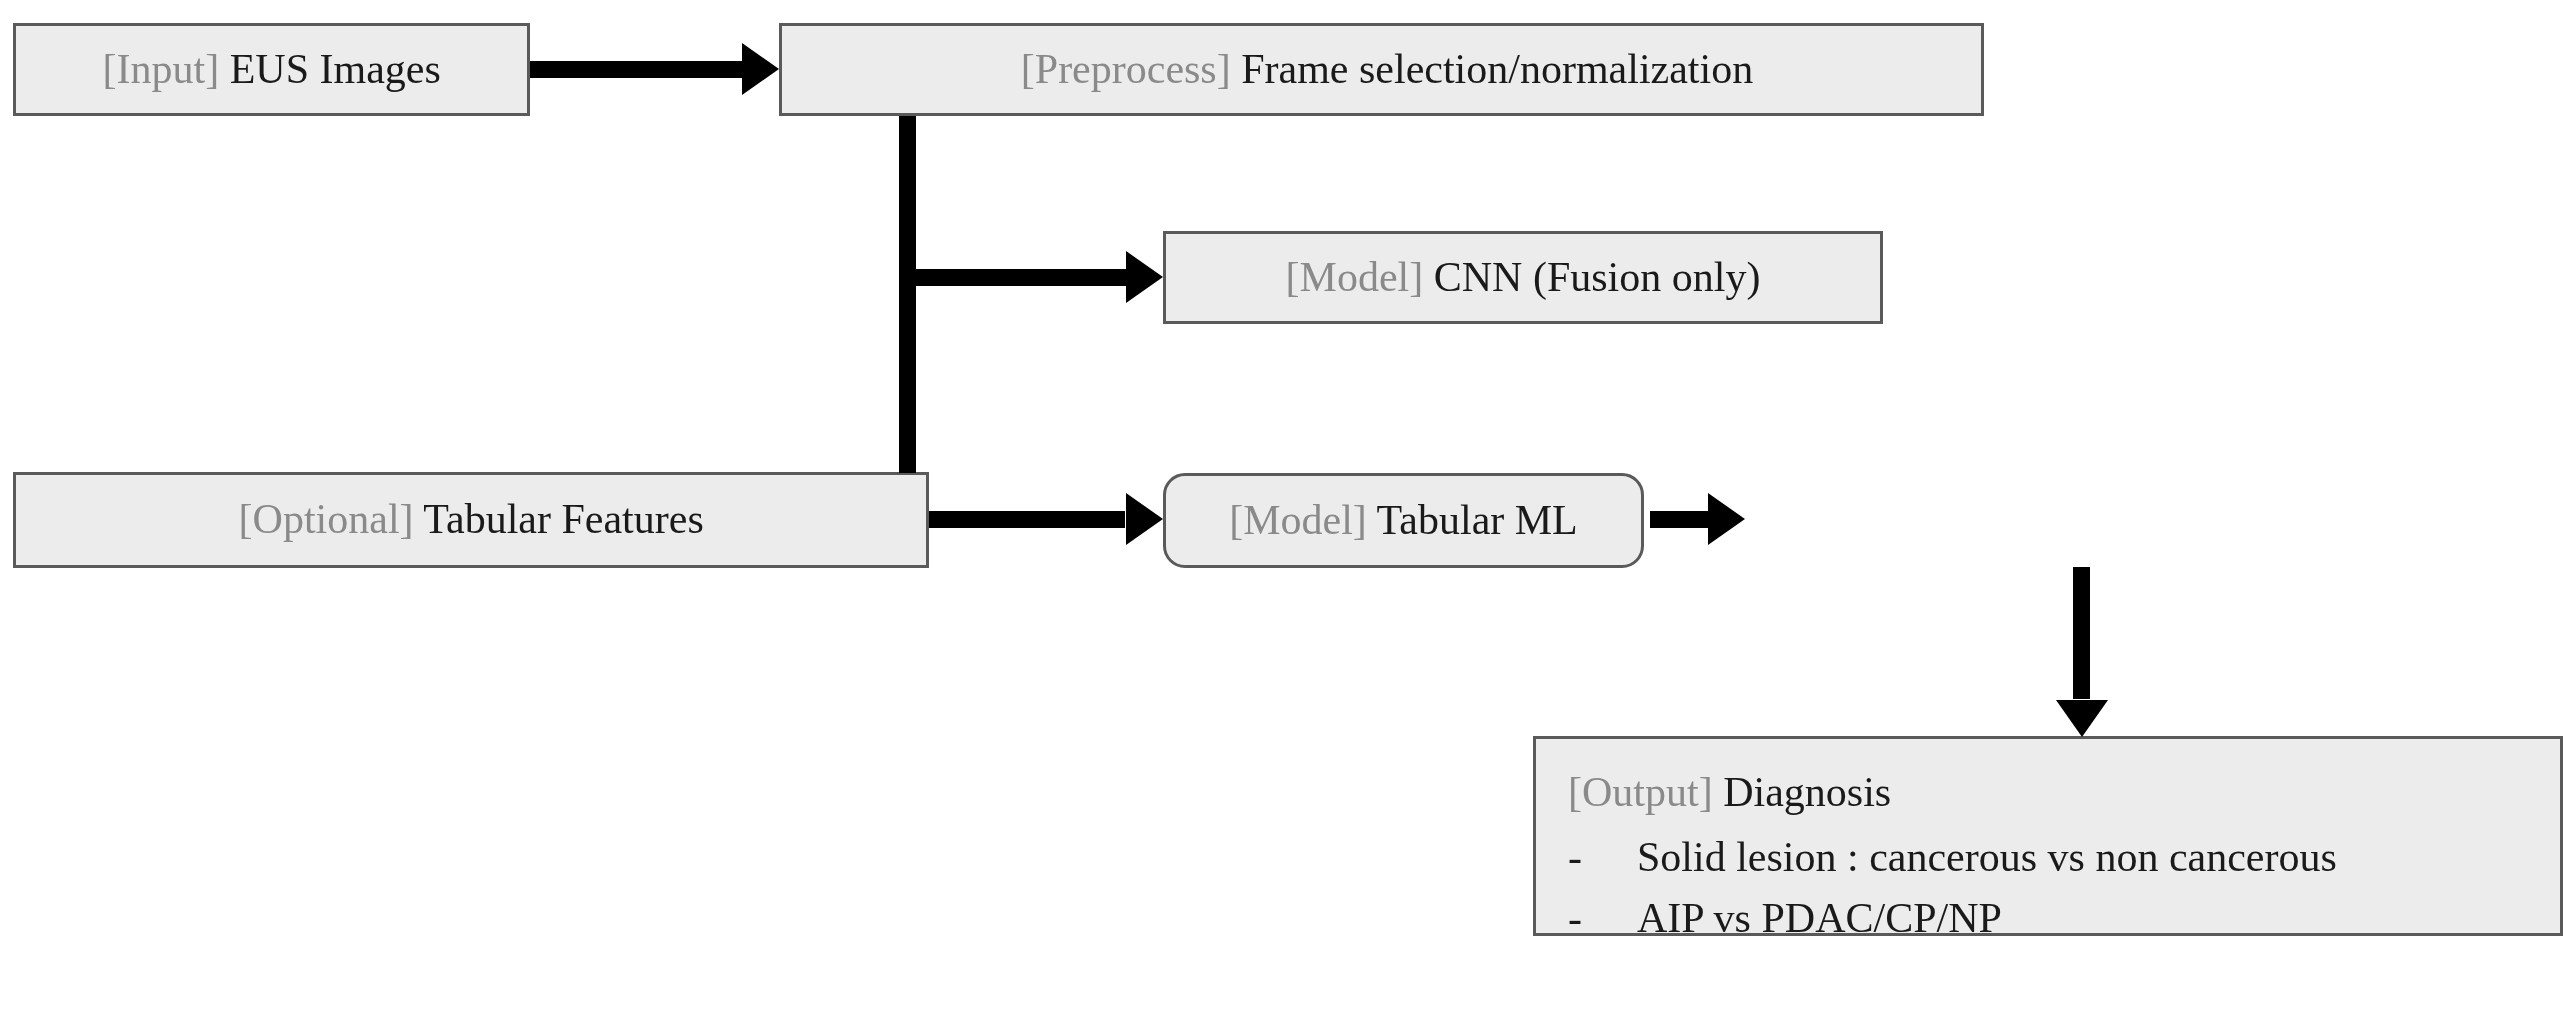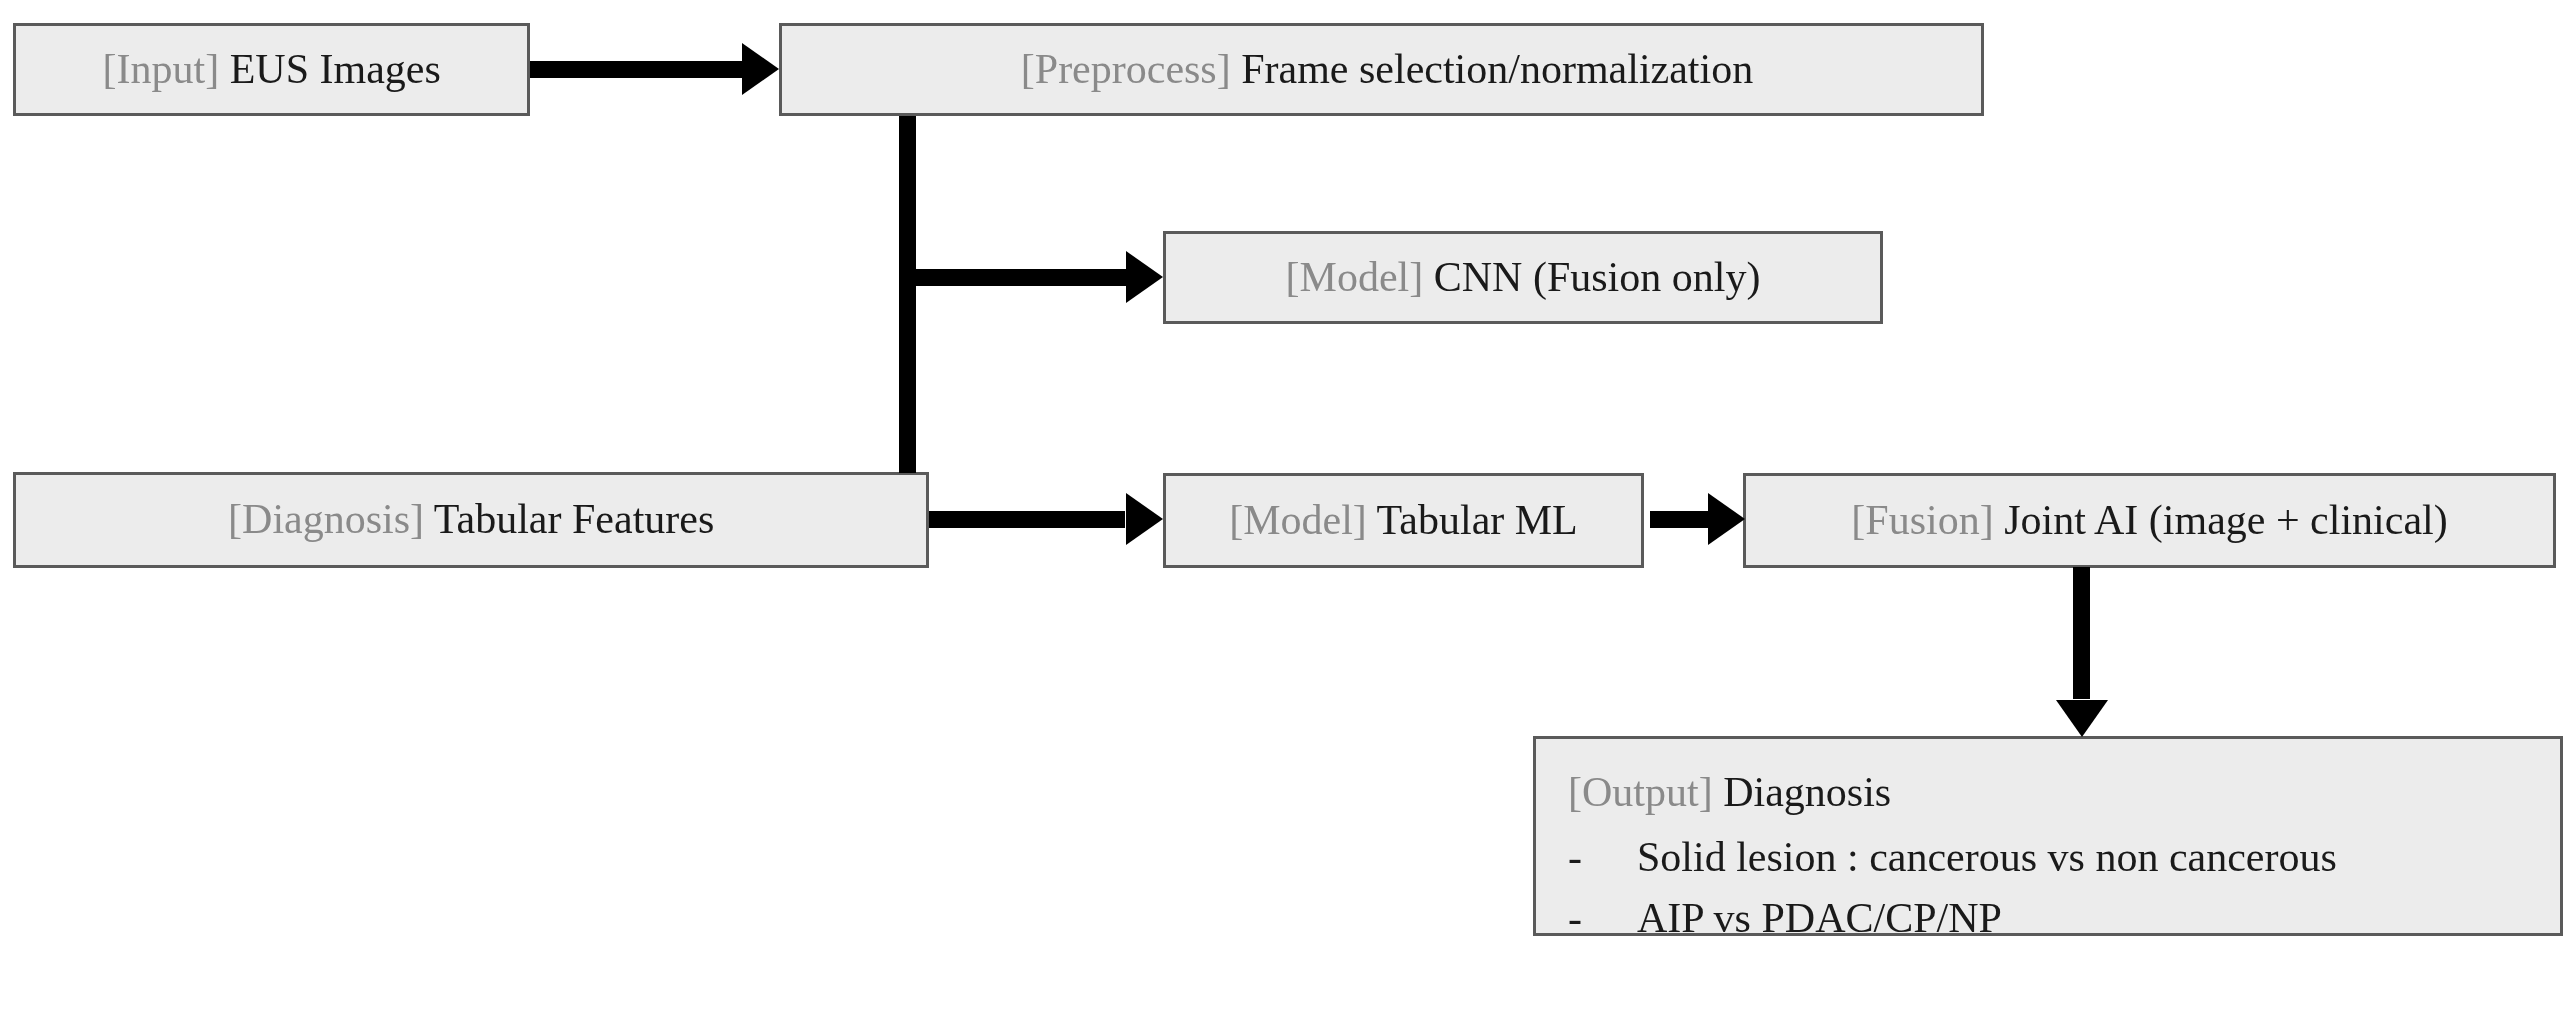--- a/index.html
+++ b/index.html
@@ -114,30 +114,27 @@
 
   <div class="node" style="left:779px; top:23px; width:1205px; height:93px;padding-left:31px;">
     <span class="label"><span class="tag">[Preprocess]</span> <span>Frame selection/normalization</span></span>
   </div>
 
   <div class="node" style="left:1163px; top:231px; width:720px; height:93px;">
     <span class="label"><span class="tag">[Model]</span> <span>CNN (Fusion only)</span></span>
   </div>
 
   <div class="node" style="left:13.2px; top:472px; width:916px; height:96px;">
-    <span class="label"><span class="tag">[Diagnosis]</span> <span>Tabular Features</span></span>
+    <span class="label"><span class="tag">[Optional]</span> <span>Tabular Features</span></span>
   </div>
 
-  <div class="node" style="left:1163px; top:473px; width:481px; height:95px;">
+  <div class="node" style="left:1163px; top:473px; width:481px; height:95px;border-radius:22px;">
     <span class="label"><span class="tag">[Model]</span> <span>Tabular ML</span></span>
   </div>
 
-  <div class="node" style="left:1743px; top:473px; width:813px; height:95px;">
-    <span class="label"><span class="tag">[Fusion]</span> <span>Joint AI (image + clinical)</span></span>
-  </div>
 
   <div class="node output" style="left:1533px; top:736px; width:1030px; height:200px;justify-content:flex-end;">
     <div class="label">
       <div class="out-title"><span class="tag">[Output]</span> <span>Diagnosis</span></div>
       <ul class="bullets">
         <li>
           <span class="dash">-</span>
           <span class="btext">Solid lesion : cancerous vs non cancerous</span>
         </li>
         <li>

